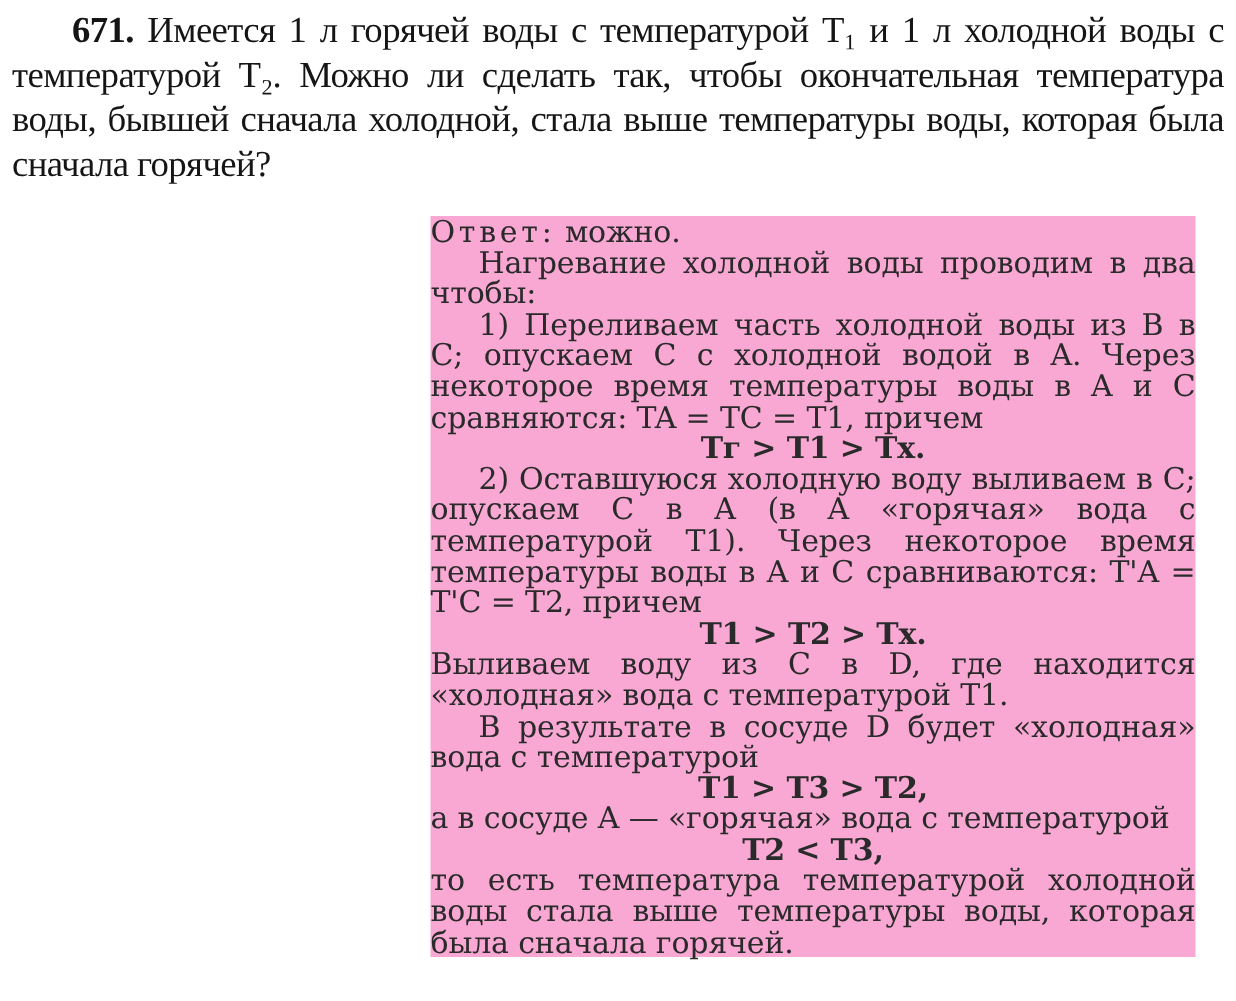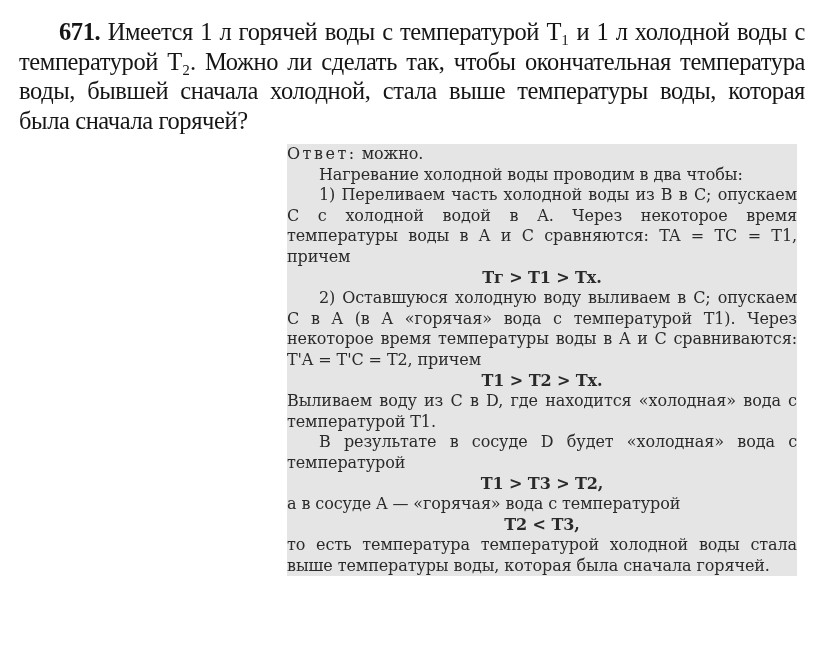--- a/index.html
+++ b/index.html
@@ -9,26 +9,26 @@
     color: #111;
   }
   .problem {
     position: absolute; left: 8px; top: 6px; width: 808px;
     font-family: "Liberation Serif", serif;
     font-size: 24.5px; line-height: 29.5px;
     text-align: justify; color: #151515;
     letter-spacing: -0.4px;
   }
   .problem .num { font-weight: bold; }
-  .problem p { margin: 11px; text-indent: 40px; }
+  .problem p { margin: 0; text-indent: 40px; }
   .answer {
     position: absolute; left: 287px; top: 144px; width: 510px;
     font-family: "DejaVu Serif", serif;
-    font-size: 16px; line-height: 20.6px;
-    color: #2a2a2a; background: #e5e5e5;
+    font-size: 20px; line-height: 20.6px;
+    color: #2a2a2a; background: #f9a8d4;
     letter-spacing: -0.1px;
   }
   .answer p { margin: 0; text-align: justify; }
   .answer .indent { text-indent: 32px; }
   .answer .center { text-align: center; font-weight: bold; }
   .answer .spaced { letter-spacing: 2.5px; }
 </style>
 </head>
 <body>
 

